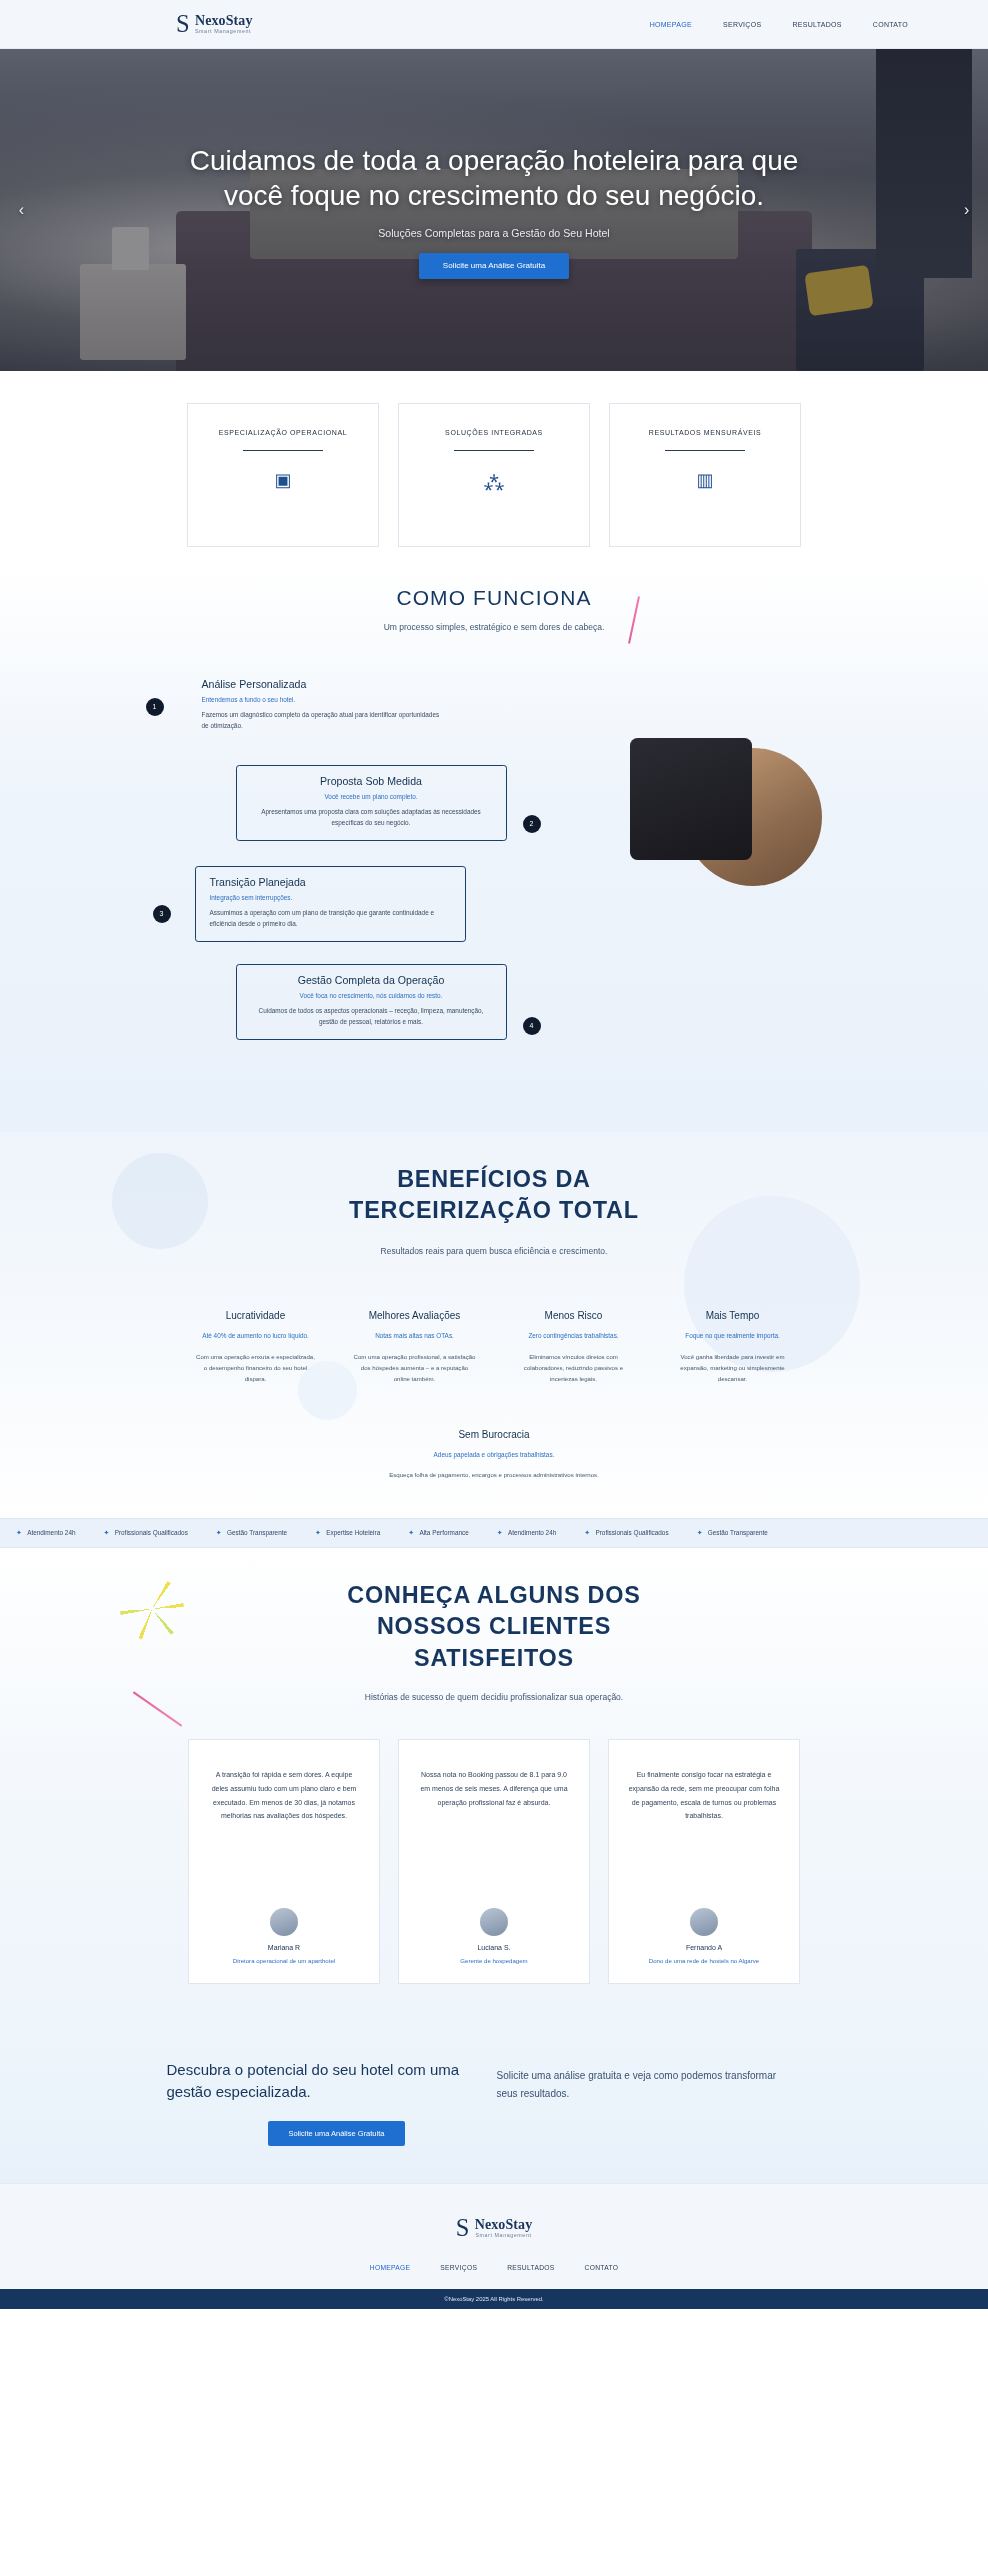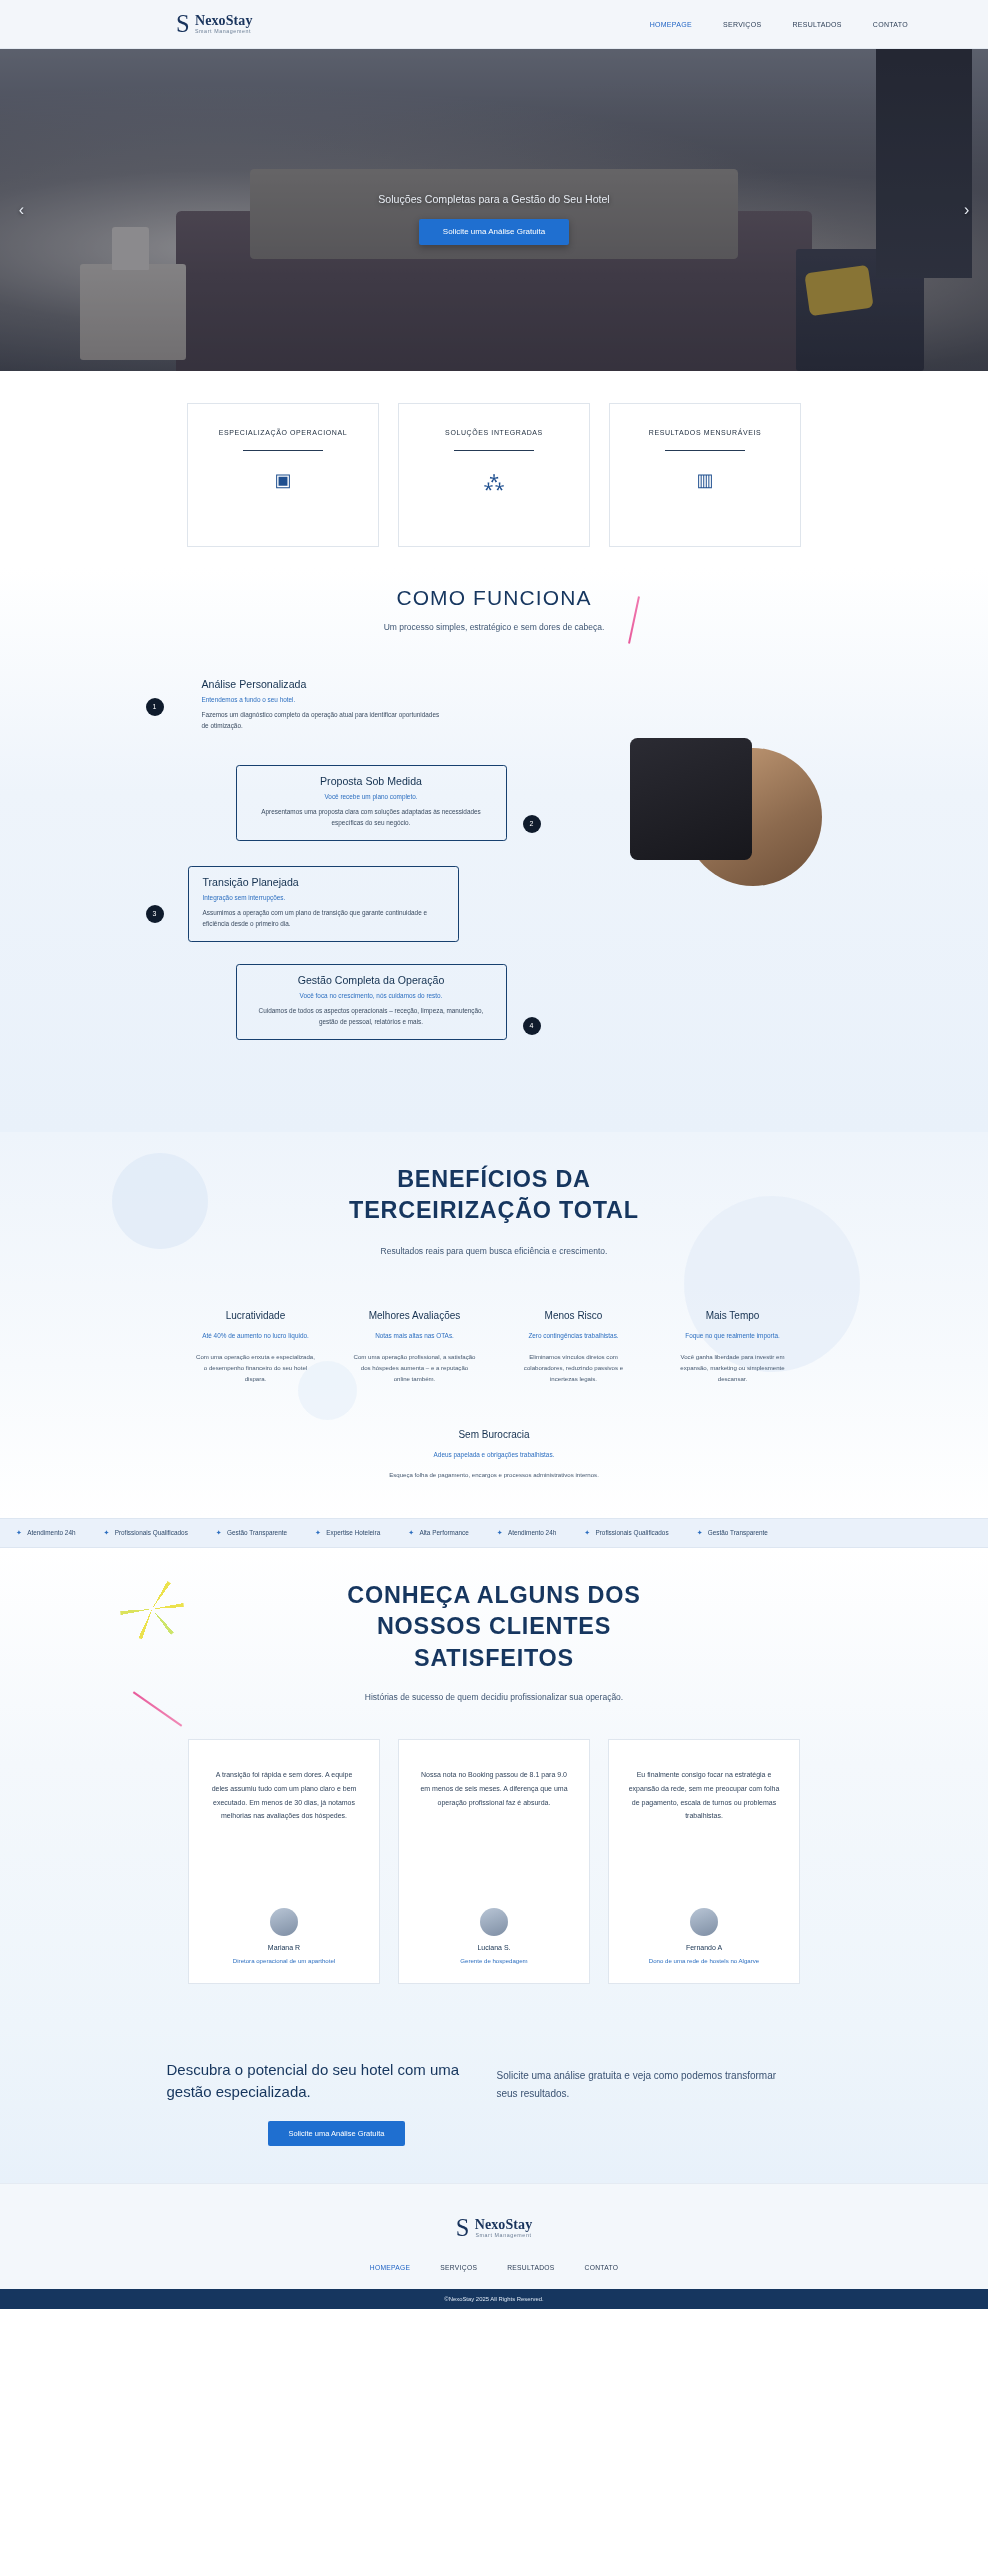--- a/index.html
+++ b/index.html
@@ -148,21 +148,21 @@
   .step-body { font-size: 6.4px; color: #3b4c61; line-height: 1.75; }
   .step-num {
     position: absolute; width: 18px; height: 18px; border-radius: 50%;
     background: #0f1b2c; color: #fff; font-size: 7px;
     display: flex; align-items: center; justify-content: center;
   }
   .s1 { left: 21px; top: 0; text-align: left; }
   .s1 .step-num { left: -42px; top: 29px; }
   .s2 { left: 69px; top: 96px; text-align: center; }
   .s2 .step-num { right: -34px; top: 50px; }
-  .s3 { left: 21px; top: 197px; text-align: left; }
+  .s3 { left: 28px; top: 197px; text-align: left; }
   .s3 .step-num { left: -42px; top: 39px; }
   .s4 { left: 69px; top: 295px; text-align: center; }
   .s4 .step-num { right: -34px; top: 53px; }
 
   .how-photo {
     position: absolute; right: 0; top: 69px; width: 197px; height: 160px;
   }
   .how-photo .circ {
     position: absolute; right: 0; top: 10.6px; width: 138px; height: 138px; border-radius: 50%;
     background: linear-gradient(150deg, #c9a07a 0%, #8c6a4e 60%, #6d4f38 100%);
@@ -295,20 +295,21 @@
       <div class="hero-nightstand-l"></div>
       <div class="hero-lamp"></div>
       <div class="hero-nightstand-r"></div>
       <div class="hero-pillow-gold"></div>
       <div class="hero-shade"></div>
     </div>
     <div class="hero-overlay"></div>
     <div class="hero-arrow left">‹</div>
     <div class="hero-arrow right">›</div>
     <div class="hero-content">
+      <div class="hero-title">Cuidamos de toda a operação hoteleira para que você foque no crescimento do seu negócio.</div>
       <div class="hero-sub">Soluções Completas para a Gestão do Seu Hotel</div>
       <button class="hero-cta">Solicite uma Análise Gratuita</button>
     </div>
   </div>
 
   <div class="pillars">
     <div class="pillar">
       <div class="pillar-title">ESPECIALIZAÇÃO OPERACIONAL</div>
       <div class="pillar-rule"></div>
       <div class="pillar-icon">▣</div>

